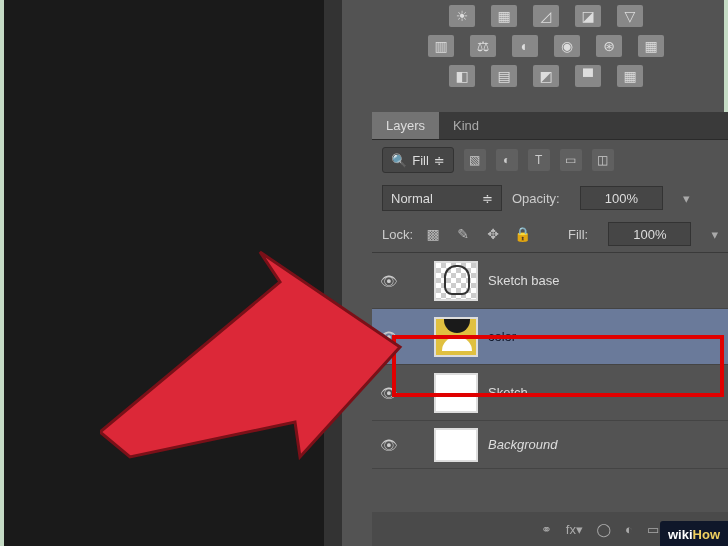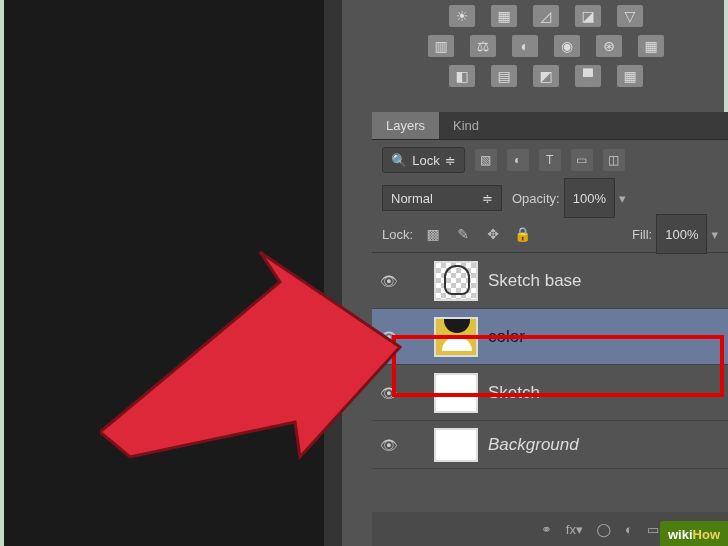--- a/index.html
+++ b/index.html
@@ -12,40 +12,40 @@
 .aicon{width:26px;height:22px;background:#888;display:flex;align-items:center;justify-content:center;color:#ddd;font-size:14px;border-radius:2px}
 .panel{position:absolute;left:368px;top:112px;width:356px;height:434px;background:#535353}
 .tabs{display:flex;height:28px;background:#3a3a3a;border-bottom:1px solid #2a2a2a}
 .tab{padding:6px 14px;color:#aaa;background:#3a3a3a;cursor:pointer}
 .tab.active{background:#737373;color:#ddd}
 .filterrow{display:flex;align-items:center;height:40px;padding:6px 10px;gap:10px}
 .kind{display:flex;align-items:center;height:26px;background:#464646;border:1px solid #333;border-radius:3px;padding:0 8px;color:#ddd;gap:5px}
 .drop{display:flex;align-items:center;height:26px;background:#464646;border:1px solid #333;padding:0 8px;color:#ddd;min-width:120px;justify-content:space-between}
 .ficon{width:22px;height:22px;background:#606060;display:flex;align-items:center;justify-content:center;color:#ccc;font-size:12px;border-radius:2px}
 .row2{display:flex;align-items:center;height:36px;padding:4px 10px;gap:10px;color:#ccc}
-.pct{display:flex;align-items:center;gap:4px}
-.pctbox{background:#464646;border:1px solid #333;padding:2px 8px;color:#ddd;height:40px;display:flex;align-items:center}
+.pct{display:flex;align-items:center;gap:20px}
+.pctbox{background:#464646;border:1px solid #333;padding:2px 24px;color:#ddd;height:24px;display:flex;align-items:center}
 .lrow{display:flex;align-items:center;height:36px;padding:4px 10px;gap:10px;color:#ccc}
 .licon{width:20px;height:20px;display:flex;align-items:center;justify-content:center;color:#bbb;font-size:14px}
 .layers{border-top:1px solid #3a3a3a}
 .layer{display:flex;align-items:center;height:56px;padding:0 6px;gap:10px;border-bottom:1px solid #444}
 .layer.sel{background:#6a7a9a}
 .eye{width:22px;height:22px;display:flex;align-items:center;justify-content:center;color:#ccc;font-size:14px}
 .thumb{width:44px;height:40px;border:2px solid #ddd;background:#fff;position:relative;overflow:hidden}
 .checker{background:repeating-conic-gradient(#ccc 0 25%,#fff 0 50%) 0 0/10px 10px}
 .face{background:#e0c040}
 .face::before{content:"";position:absolute;top:0;left:8px;width:26px;height:14px;background:#1a1a1a;border-radius:0 0 13px 13px}
 .face::after{content:"";position:absolute;bottom:4px;left:6px;width:30px;height:14px;background:#fff;border-radius:14px 14px 0 0}
 .bgthumb{background:#fff}
-.lname{color:#ddd;font-size:17px}
+.lname{color:#ddd;font-size:13px}
 .layer.sel .lname{color:#0f172a}
 .hl{position:absolute;border:4px solid #e00000;pointer-events:none}
 .arrow{position:absolute;pointer-events:none}
 .lbar{position:absolute;bottom:0;left:368px;width:356px;height:34px;background:#4a4a4a;display:flex;align-items:center;justify-content:flex-end;gap:14px;padding:0 12px;color:#aaa;font-size:15px}
-.wm{position:absolute;right:0;bottom:0;background:#4d7c0f;color:#fff;font-size:15px;font-weight:bold;padding:4px 8px;border-radius:3px 0 0 0}
+.wm{position:absolute;right:0;bottom:0;background:#0f172a;color:#fff;font-size:15px;font-weight:bold;padding:4px 8px;border-radius:3px 0 0 0}
 .wm .h{color:#f0d060}
 .italic{font-style:italic}
 </style>
 </head>
 <body>
 
 <div class="frame">
   <div class="canvas">
     <div class="dark"></div>
   </div>
@@ -77,21 +77,21 @@
 
   <div class="panel">
     <div class="tabs">
       <div class="tab active">Layers</div>
       <div class="tab">Kind</div>
     </div>
 
     <div class="filterrow">
       <div class="kind">
         <span>🔍</span>
-        <span>Lock</span>
+        <span>Fill</span>
         <span>≑</span>
       </div>
       <div class="ficon">▧</div>
       <div class="ficon">◐</div>
       <div class="ficon">T</div>
       <div class="ficon">▭</div>
       <div class="ficon">◫</div>
     </div>
 
     <div class="row2">

